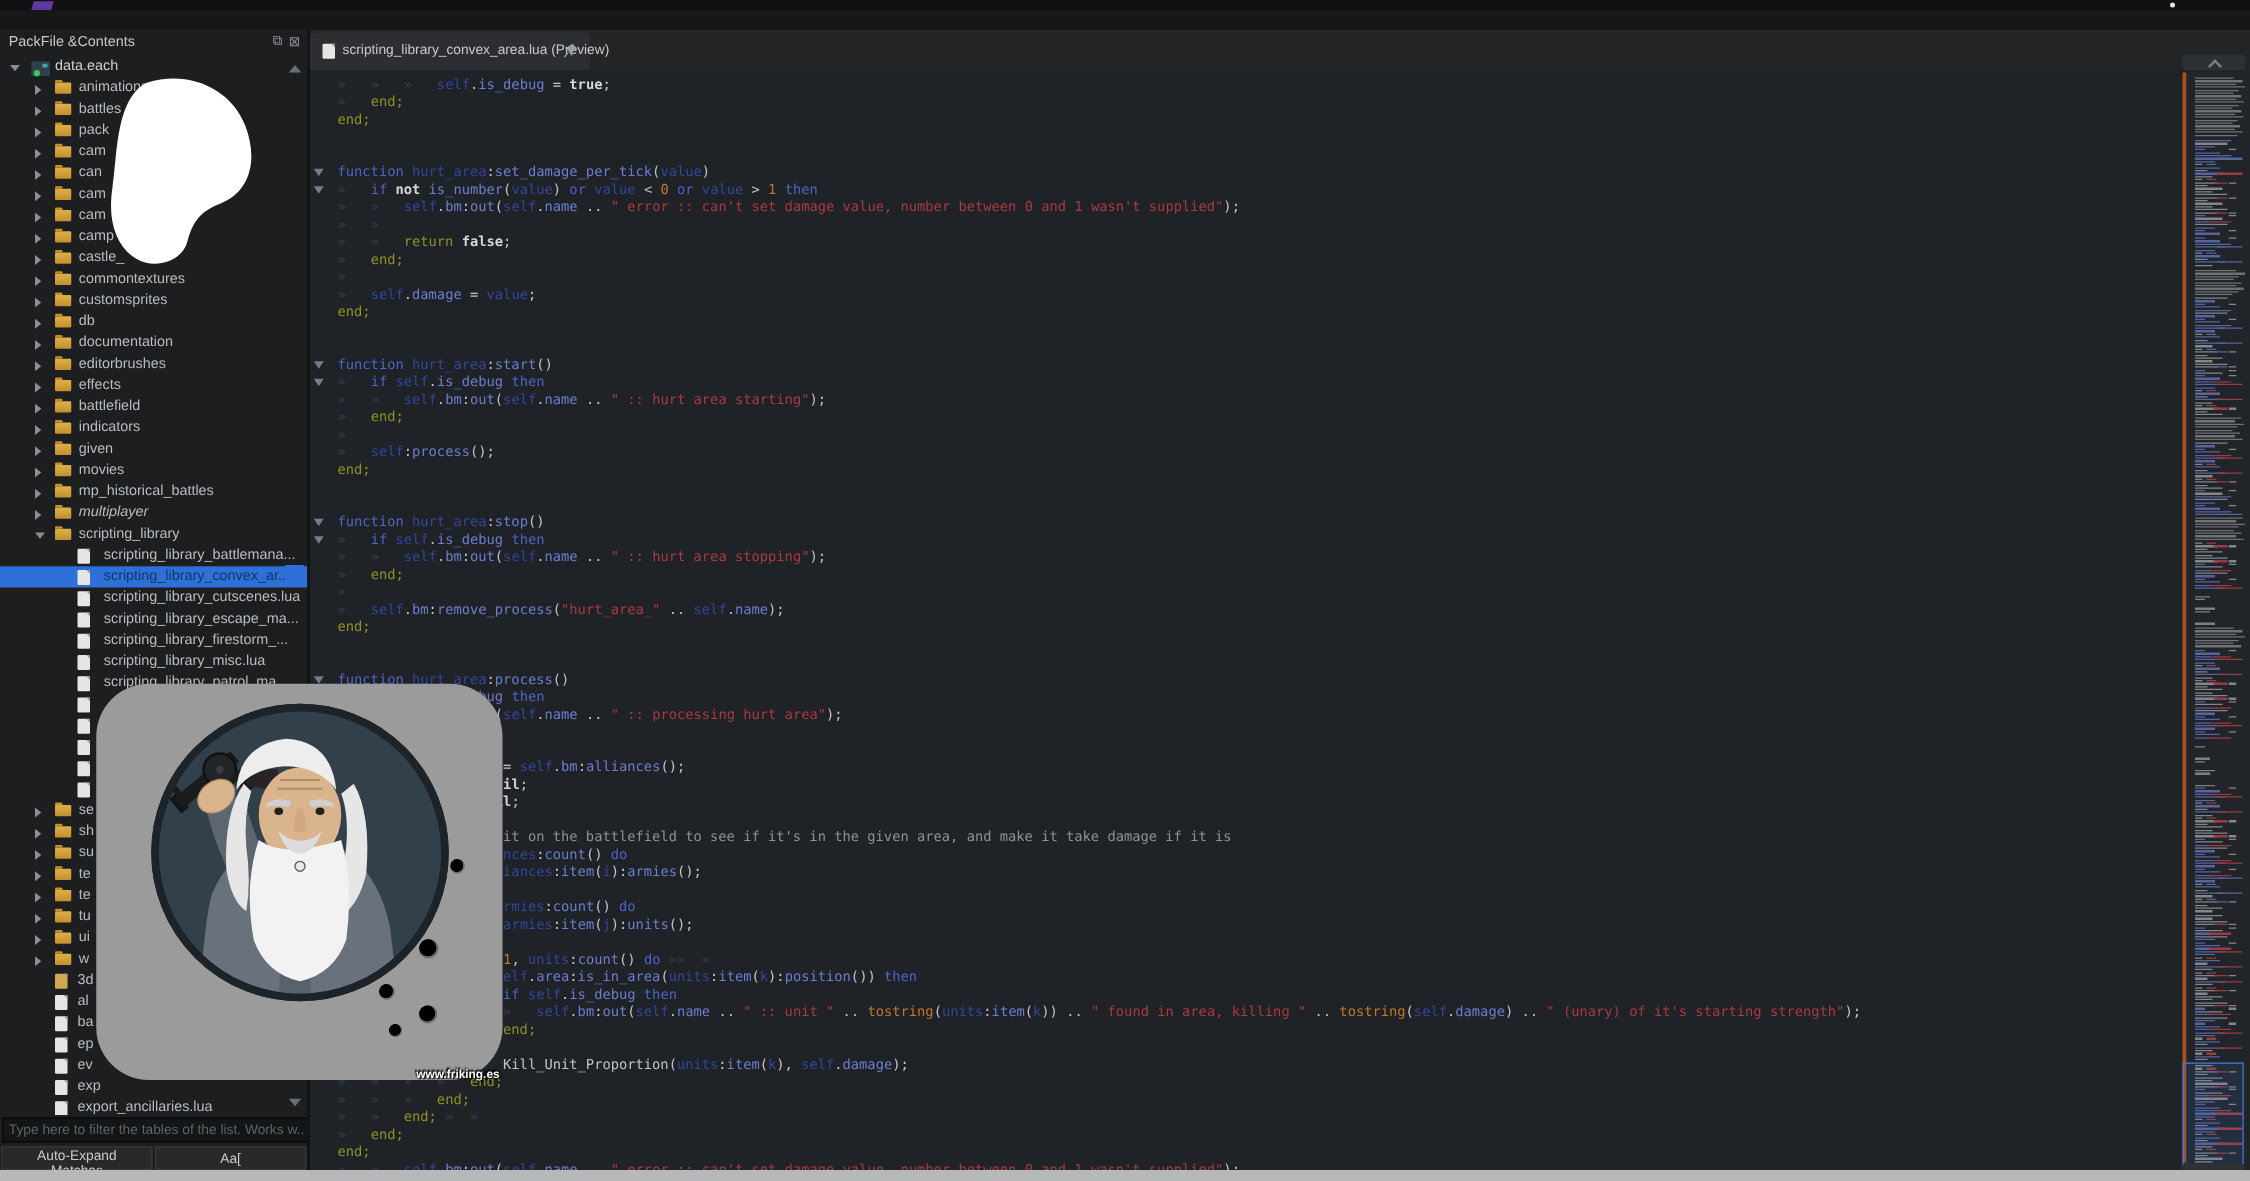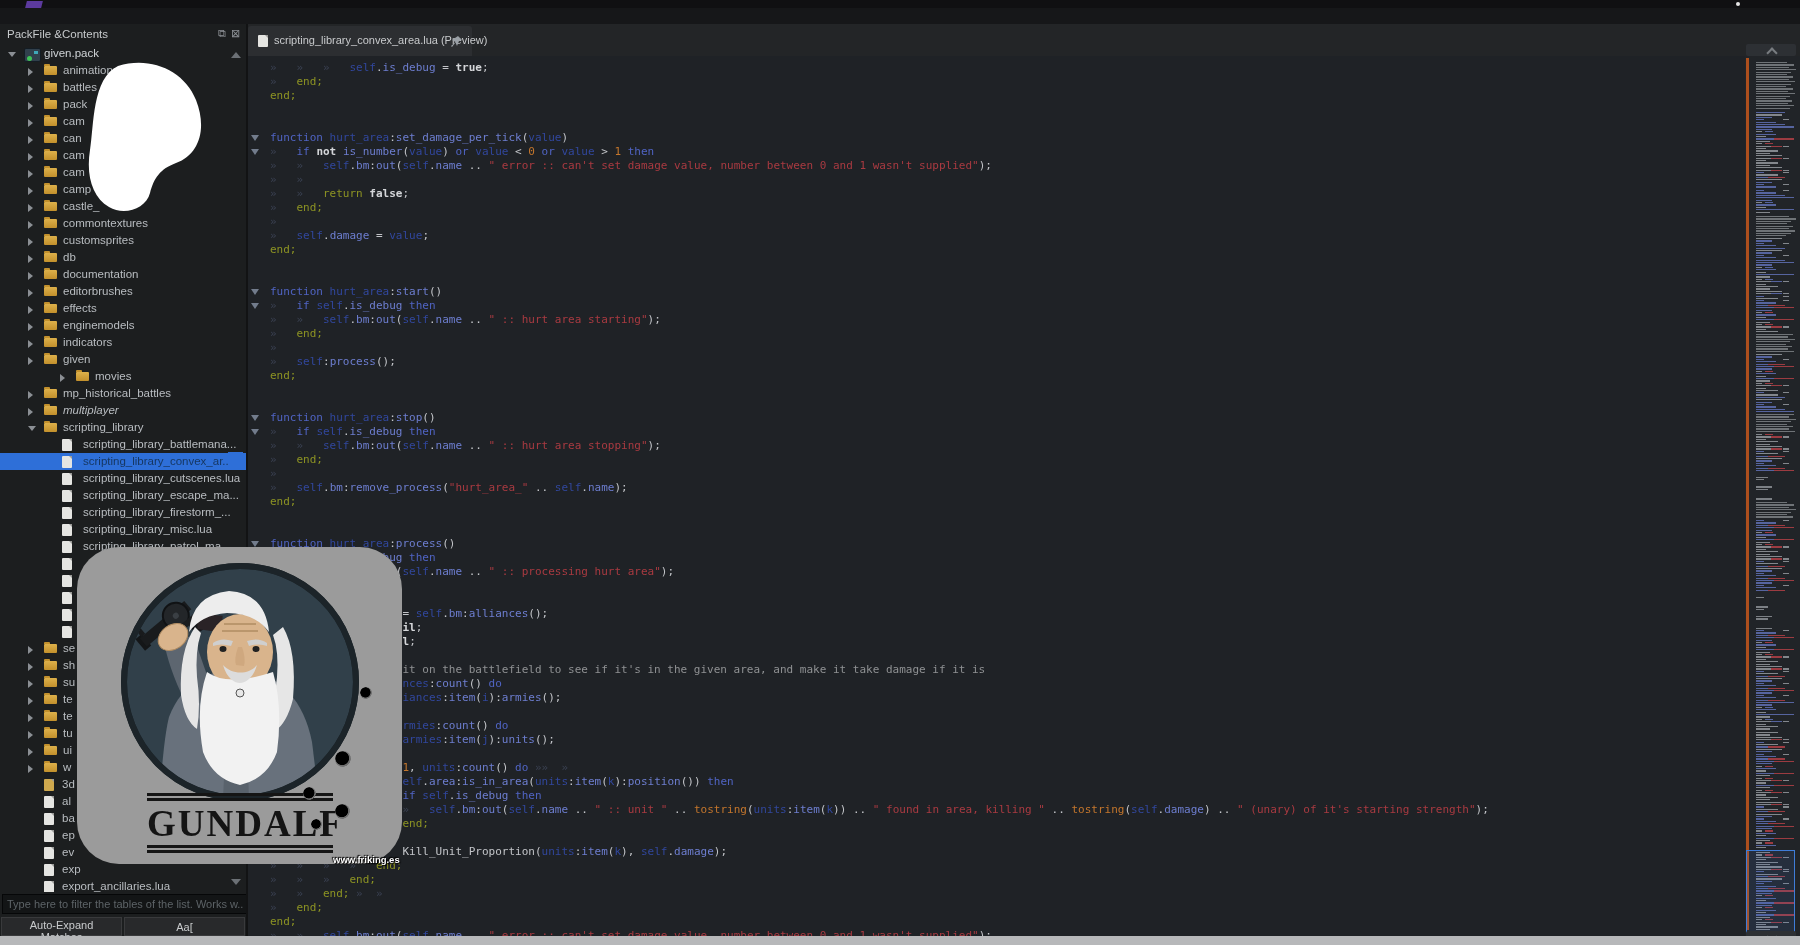--- a/index.html
+++ b/index.html
@@ -83,21 +83,21 @@
   </div>
 
   <div id="panelbg"></div>
   <div id="panel-title">PackFile &amp;Contents</div>
   <span class="ph-ic" style="left:218px;">⧉</span>
   <span class="ph-ic" style="left:231px;">⊠</span>
   <div id="tree">
       <div class="trow" style="top: -1px;">
         <span class="arr ad" style="left: 8px;"></span>
         <div class="icon-pack" style="left: 24px;"></div>
-        <span class="lbl" style="left: 44px; color: rgb(207, 211, 214);">given.pack</span>
+        <span class="lbl" style="left: 44px; color: rgb(207, 211, 214);">data.each</span>
       </div>
       <div class="trow" style="top: 16px;">
         <span class="arr ar" style="left: 28px;"></span>
         <div class="icon-folder" style="left: 44px;"></div>
         <span class="lbl" style="left: 63px;">animations</span>
       </div>
       <div class="trow" style="top: 33px;">
         <span class="arr ar" style="left: 28px;"></span>
         <div class="icon-folder" style="left: 44px;"></div>
         <span class="lbl" style="left: 63px;">battles</span>
@@ -163,33 +163,33 @@
         <span class="lbl" style="left: 63px;">editorbrushes</span>
       </div>
       <div class="trow" style="top: 254px;">
         <span class="arr ar" style="left: 28px;"></span>
         <div class="icon-folder" style="left: 44px;"></div>
         <span class="lbl" style="left: 63px;">effects</span>
       </div>
       <div class="trow" style="top: 271px;">
         <span class="arr ar" style="left: 28px;"></span>
         <div class="icon-folder" style="left: 44px;"></div>
-        <span class="lbl" style="left: 63px;">enginemodels</span>
+        <span class="lbl" style="left: 63px;">battlefield</span>
       </div>
       <div class="trow" style="top: 288px;">
         <span class="arr ar" style="left: 28px;"></span>
         <div class="icon-folder" style="left: 44px;"></div>
         <span class="lbl" style="left: 63px;">indicators</span>
       </div>
       <div class="trow" style="top: 305px;">
         <span class="arr ar" style="left: 28px;"></span>
         <div class="icon-folder" style="left: 44px;"></div>
         <span class="lbl" style="left: 63px;">given</span>
       </div>
-      <div class="trow" style="top: 322px; margin-left: 32px;">
+      <div class="trow" style="top: 322px;">
         <span class="arr ar" style="left: 28px;"></span>
         <div class="icon-folder" style="left: 44px;"></div>
         <span class="lbl" style="left: 63px;">movies</span>
       </div>
       <div class="trow" style="top: 339px;">
         <span class="arr ar" style="left: 28px;"></span>
         <div class="icon-folder" style="left: 44px;"></div>
         <span class="lbl" style="left: 63px;">mp_historical_battles</span>
       </div>
       <div class="trow" style="top: 356px; font-style: italic;">
@@ -1630,24 +1630,17 @@
         <path d="M146,118 C155,128 172,128 180,118 C176,132 168,136 163,136 C158,136 150,132 146,118 Z" fill="#dcdcdc"></path>
         <circle cx="163" cy="146" r="4" fill="#e8e8e8" stroke="#555" stroke-width="1"></circle>
       </g>
       <circle cx="163" cy="135" r="116" fill="none" stroke="#1c2429" stroke-width="6"></circle>
     </svg>
     <div class="hole" style="left:283px;top:140px;width:12px;height:12px;"></div>
     <div class="hole" style="left:258px;top:204px;width:16px;height:16px;"></div>
     <div class="hole" style="left:226px;top:240px;width:13px;height:13px;"></div>
     <div class="hole" style="left:258px;top:257px;width:15px;height:15px;"></div>
     <div class="hole" style="left:234px;top:272px;width:11px;height:11px;"></div>
-    <div class="gband">
-      <div class="grule"></div>
-        <div class="grule"></div>
-      <div class="gname">GUNDALF</div>
-      <div class="grule"></div>
-        <div class="grule"></div>
-    </div>
   </div>
   <div id="watermark">www.friking.es</div>
 
   <div id="bottombar"></div>
 </div>
 
 </body></html>

